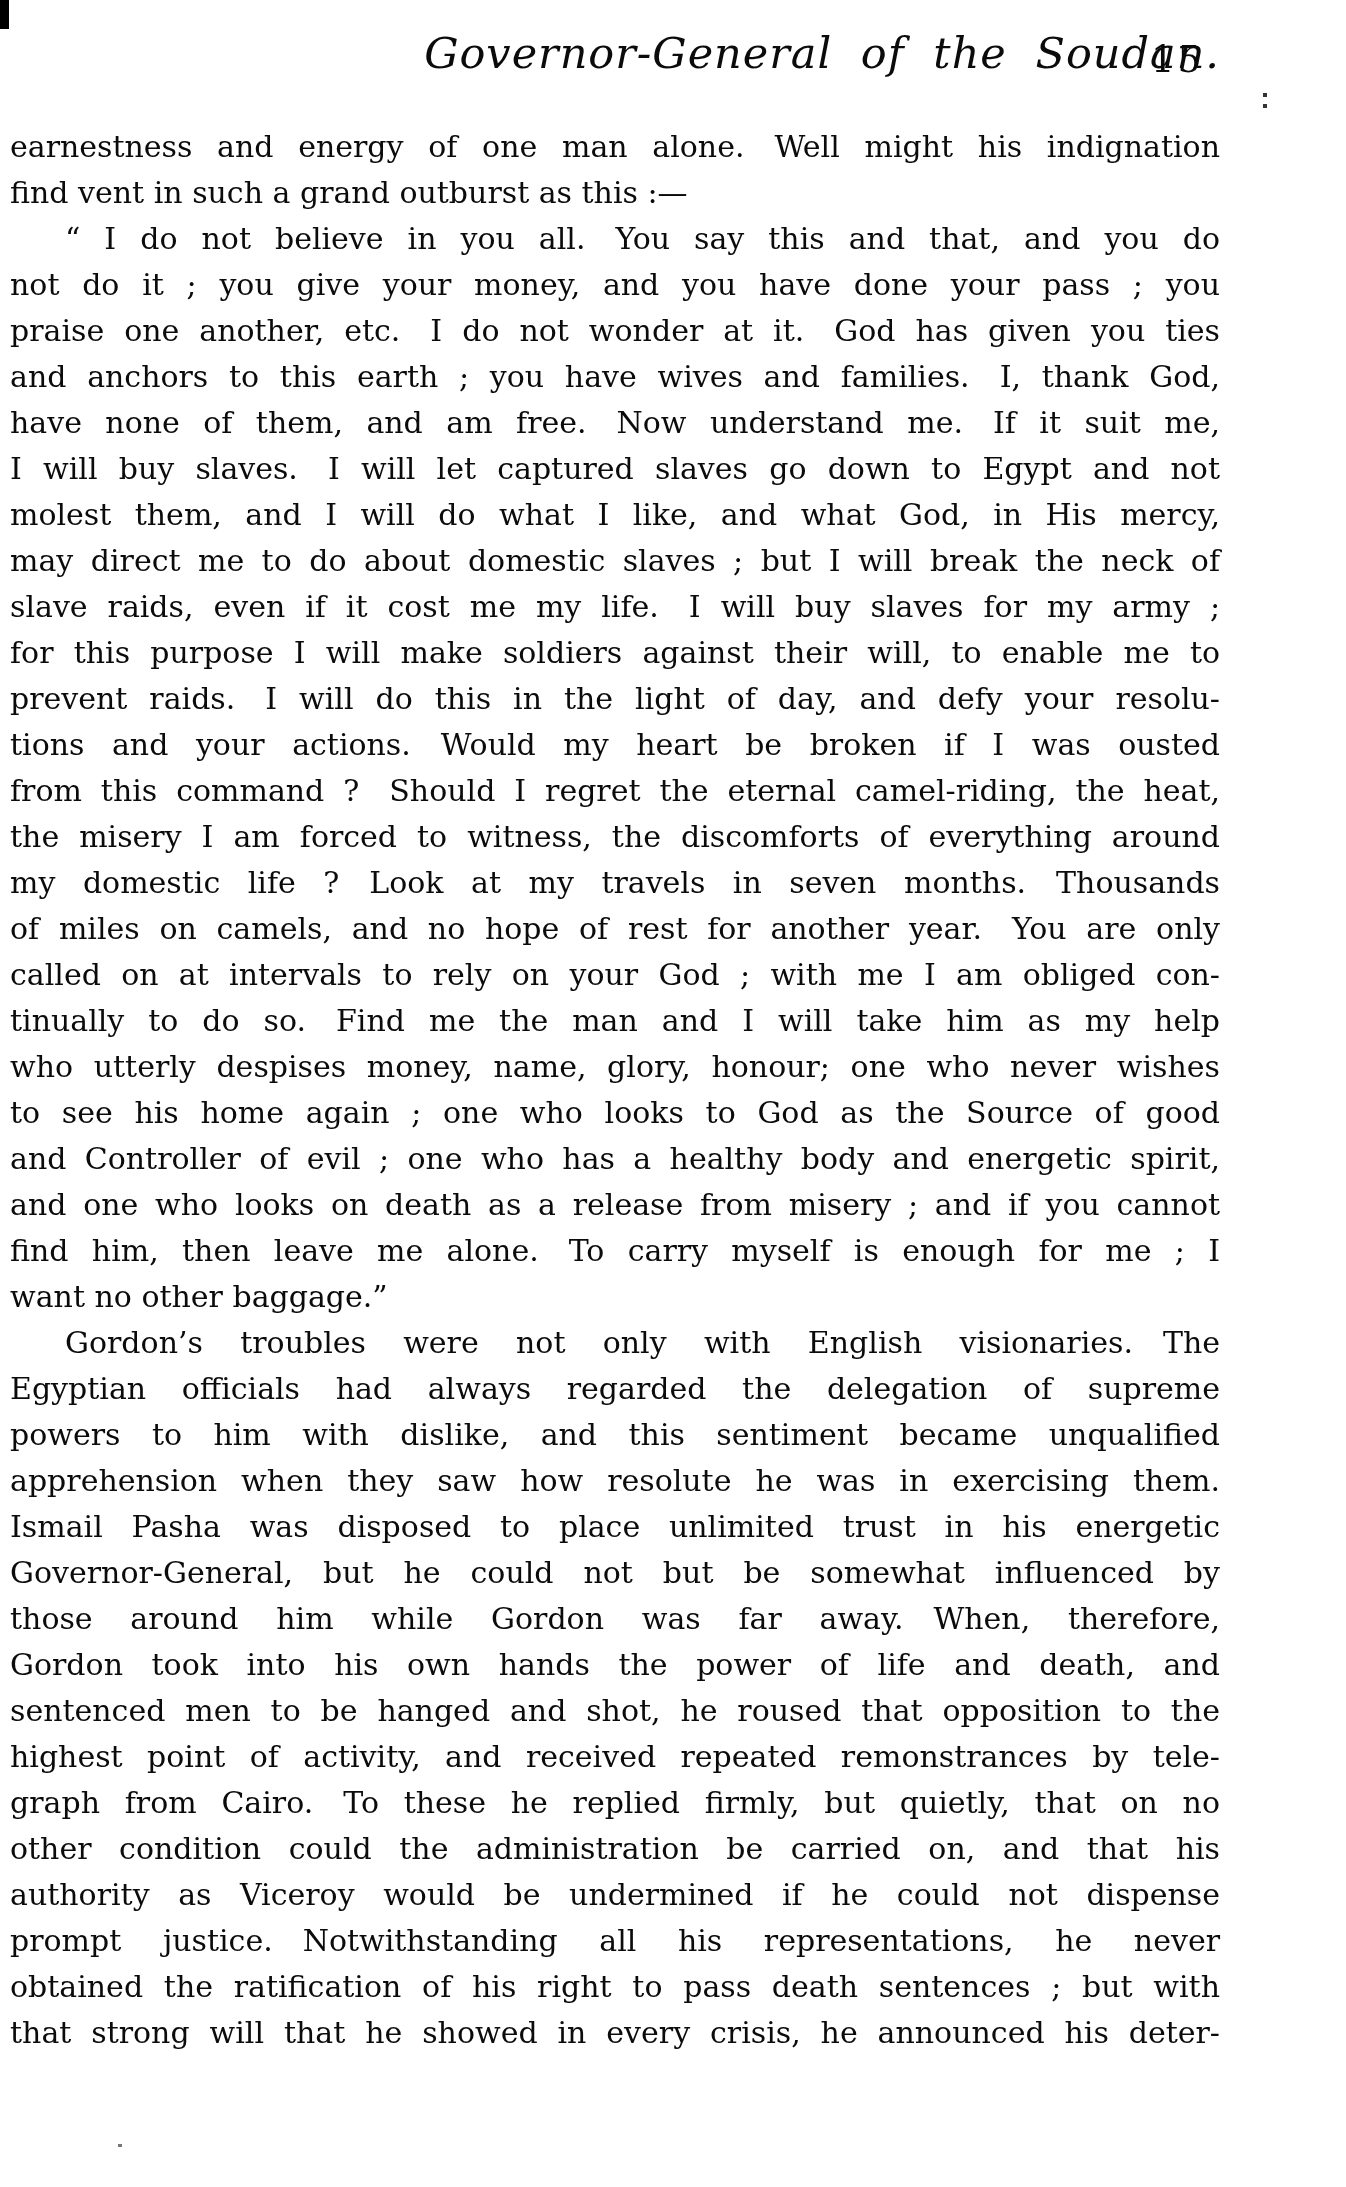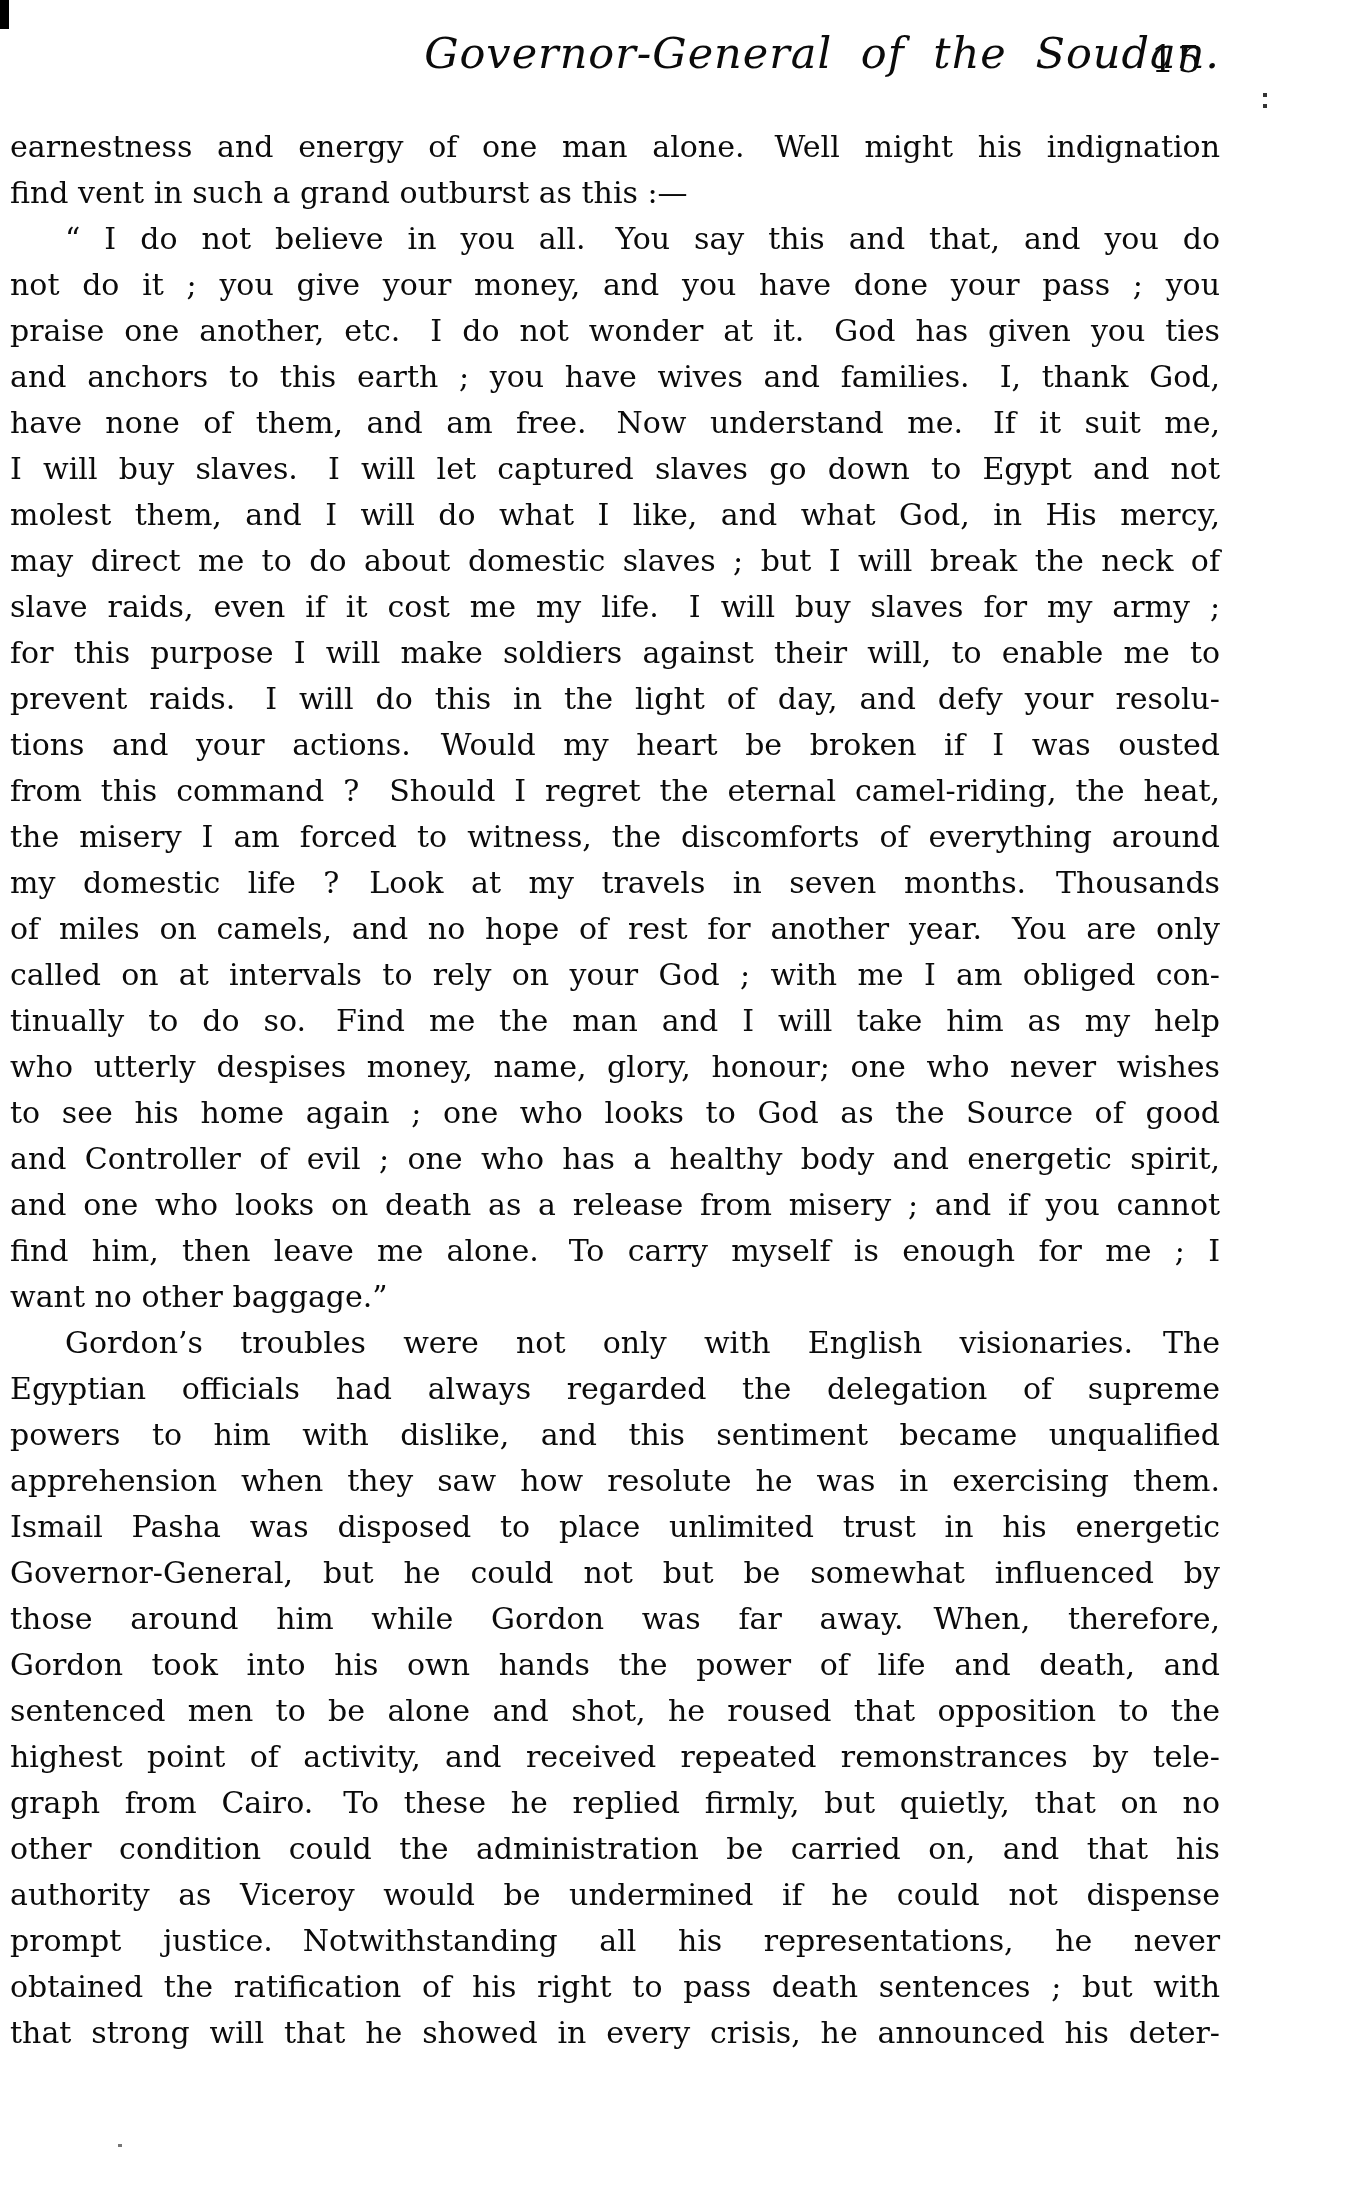--- a/index.html
+++ b/index.html
@@ -118,21 +118,21 @@
     <div class="line">find him, then leave me alone. To carry myself is enough for me ; I</div>
     <div class="line end">want no other baggage.”</div>
     <div class="line indent">Gordon’s troubles were not only with English visionaries. The</div>
     <div class="line">Egyptian officials had always regarded the delegation of supreme</div>
     <div class="line">powers to him with dislike, and this sentiment became unqualified</div>
     <div class="line">apprehension when they saw how resolute he was in exercising them.</div>
     <div class="line">Ismail Pasha was disposed to place unlimited trust in his energetic</div>
     <div class="line">Governor-General, but he could not but be somewhat influenced by</div>
     <div class="line">those around him while Gordon was far away. When, therefore,</div>
     <div class="line">Gordon took into his own hands the power of life and death, and</div>
-    <div class="line">sentenced men to be alone and shot, he roused that opposition to the</div>
+    <div class="line">sentenced men to be hanged and shot, he roused that opposition to the</div>
     <div class="line">highest point of activity, and received repeated remonstrances by tele-</div>
     <div class="line">graph from Cairo. To these he replied firmly, but quietly, that on no</div>
     <div class="line">other condition could the administration be carried on, and that his</div>
     <div class="line">authority as Viceroy would be undermined if he could not dispense</div>
     <div class="line">prompt justice. Notwithstanding all his representations, he never</div>
     <div class="line">obtained the ratification of his right to pass death sentences ; but with</div>
     <div class="line">that strong will that he showed in every crisis, he announced his deter-</div>
   </div>
 </div>
 

